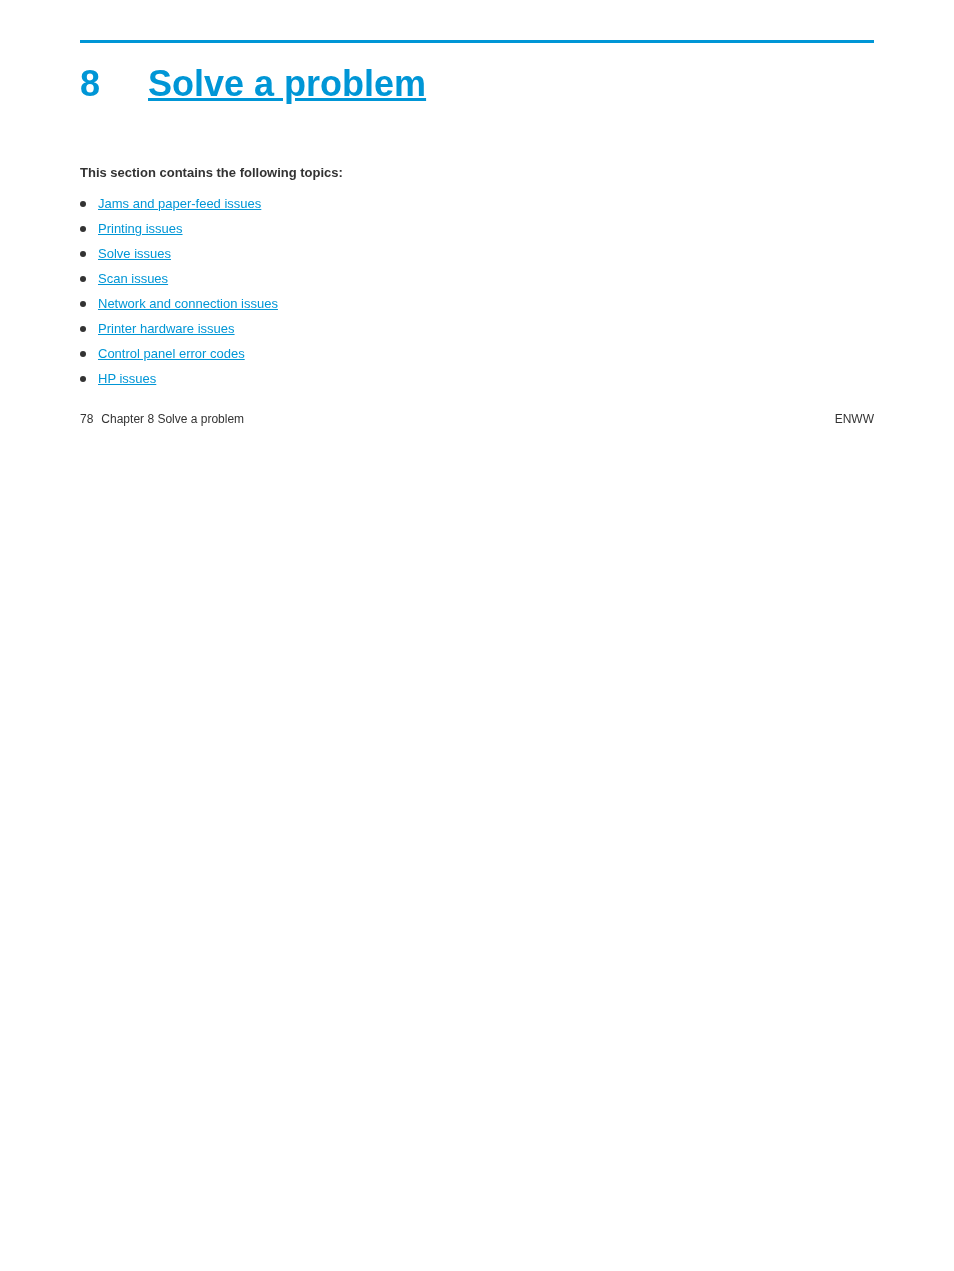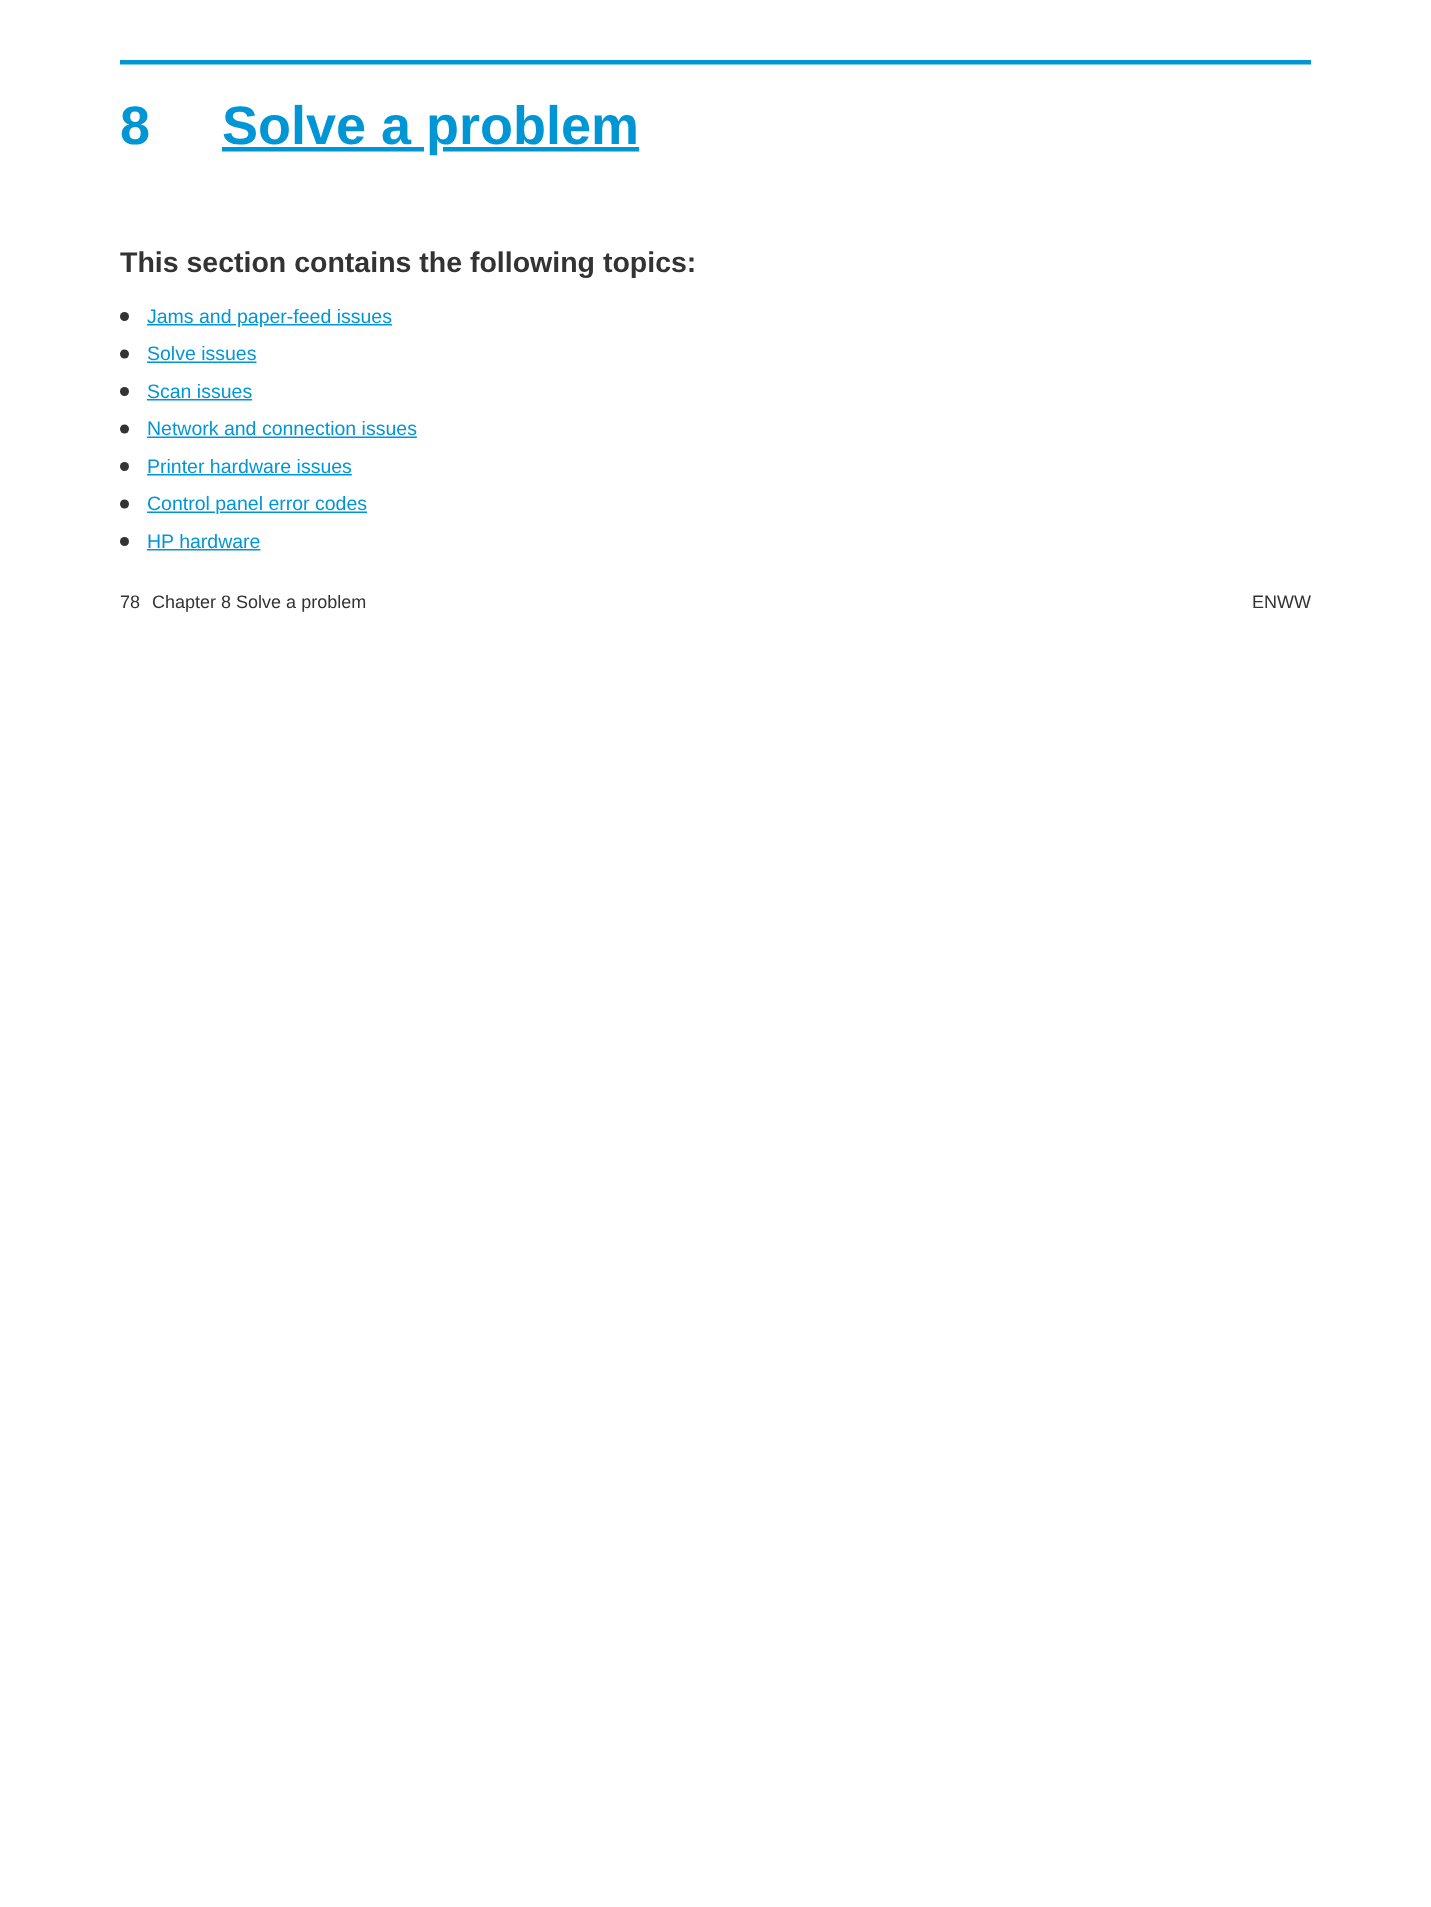--- a/index.html
+++ b/index.html
@@ -45,21 +45,21 @@
     }
 
     .chapter-title {
       font-size: 36px;
       font-weight: bold;
       color: #0096d6;
       text-decoration: underline;
     }
 
     .section-intro {
-      font-size: 19px;
+      font-size: 13px;
       font-weight: bold;
       color: #333333;
       margin-bottom: 16px;
       margin-top: 40px;
     }
 
     .topic-list {
       list-style: none;
       padding: 0;
       margin: 0;
@@ -117,41 +117,45 @@
 
   <p class="section-intro">This section contains the following topics:</p>
 
   <ul class="topic-list">
   <li>
         <span class="bullet"></span>
         <a class="topic-link" href="#">Jams and paper-feed issues</a>
       </li>
       <li>
         <span class="bullet"></span>
+        <a class="topic-link" href="#">Printing issues</a>
+      </li>
+      <li>
+        <span class="bullet"></span>
         <a class="topic-link" href="#">Solve issues</a>
       </li>
       <li>
         <span class="bullet"></span>
         <a class="topic-link" href="#">Scan issues</a>
       </li>
       <li>
         <span class="bullet"></span>
         <a class="topic-link" href="#">Network and connection issues</a>
       </li>
       <li>
         <span class="bullet"></span>
         <a class="topic-link" href="#">Printer hardware issues</a>
       </li>
       <li>
         <span class="bullet"></span>
         <a class="topic-link" href="#">Control panel error codes</a>
       </li>
       <li>
         <span class="bullet"></span>
-        <a class="topic-link" href="#">HP hardware</a>
+        <a class="topic-link" href="#">HP issues</a>
       </li>
     </ul>
 
   <div class="page-footer">
     <div class="footer-left">
       <span>78</span>
       <span>Chapter 8  Solve a problem</span>
     </div>
     <span>ENWW</span>
   </div>

